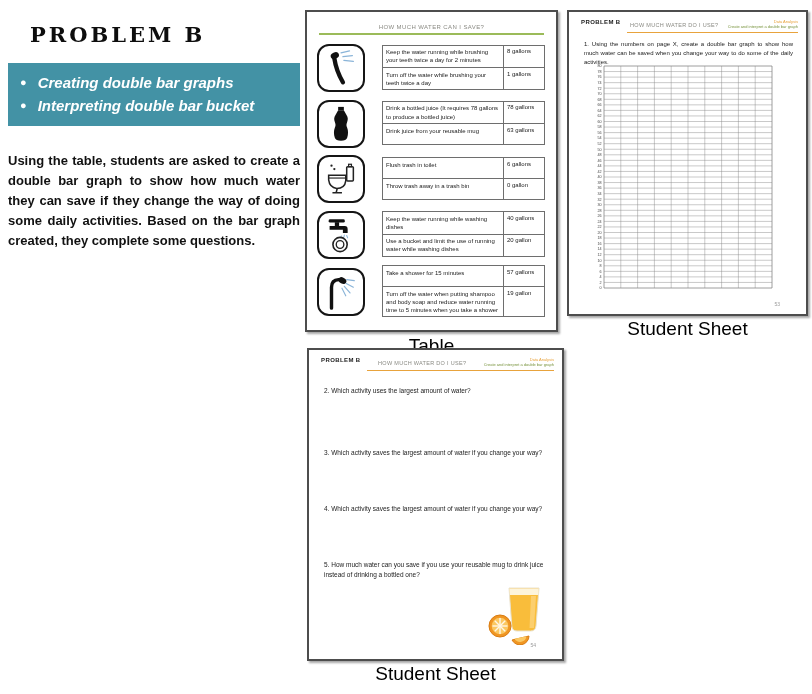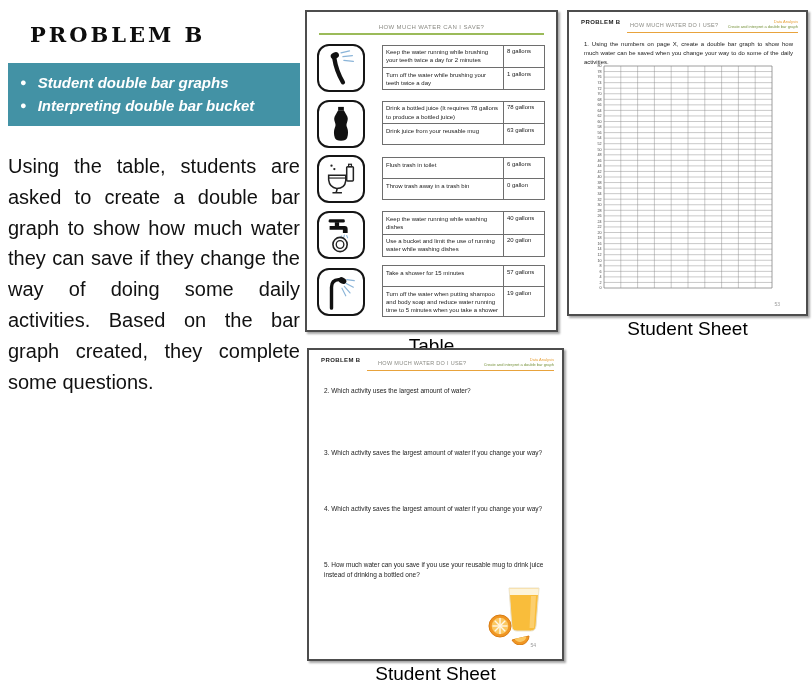--- a/index.html
+++ b/index.html
@@ -13,22 +13,22 @@
   .pb-title{
     font-family:"DejaVu Serif", serif;font-weight:bold;font-size:21px;
     letter-spacing:3px;color:#0d0d0d;margin:0 0 0 22px;
   }
   .objectives{
     background:#4392a5;margin-top:16px;padding:9px 10px 9px 12px;color:#fff;
   }
   .objectives .item{display:flex;gap:11px;font-style:italic;font-weight:bold;
     font-size:15px;line-height:1.5;}
   .objectives .dot{font-size:11px;line-height:1.9;}
-  .description{margin-top:25px;font-size:20px;line-height:1.54;
-    text-align:justify;color:#111;}
+  .description{margin-top:25px;font-size:13px;line-height:1.54;
+    text-align:justify;color:#111;font-weight:bold;}
   
   .page{position:absolute;background:#fff;border:2px solid #4d4d4d;
     box-sizing:border-box;box-shadow:1.5px 1.5px 2px rgba(0,0,0,.35);}
   .caption{position:absolute;text-align:center;font-size:19px;color:#000;}
   
   #table-page{left:305px;top:10px;width:253px;height:322px;}
   .tp-header{text-align:center;font-size:6px;letter-spacing:.4px;color:#8a8a83;margin-top:12px;}
   .tp-line{height:2px;background:#9bbb59;margin:3px 12px 0 12px;}
   #table-groups{padding:9px 10px 0 10px;display:flex;flex-direction:column;}
   .group{display:flex;align-items:center;margin-bottom:7.5px;}
@@ -73,21 +73,21 @@
   #caption-questions{left:307px;top:663px;width:257px;}
 </style>
 </head>
 <body>
 
 <div id="left-panel">
   <h1 class="pb-title">PROBLEM B</h1>
   <div class="objectives">
       <div class="item">
         <span class="dot">●</span>
-        <span>Student double bar graphs</span>
+        <span>Creating double bar graphs</span>
       </div>
       <div class="item">
         <span class="dot">●</span>
         <span>Interpreting double bar bucket</span>
       </div>
     </div>
   <p class="description">Using the table,  students are asked to create a double bar graph to show how much water they can save if they change the way of doing some daily activities. Based on the bar graph created, they complete some questions.</p>
 </div>
 
 <div id="table-page" class="page">

